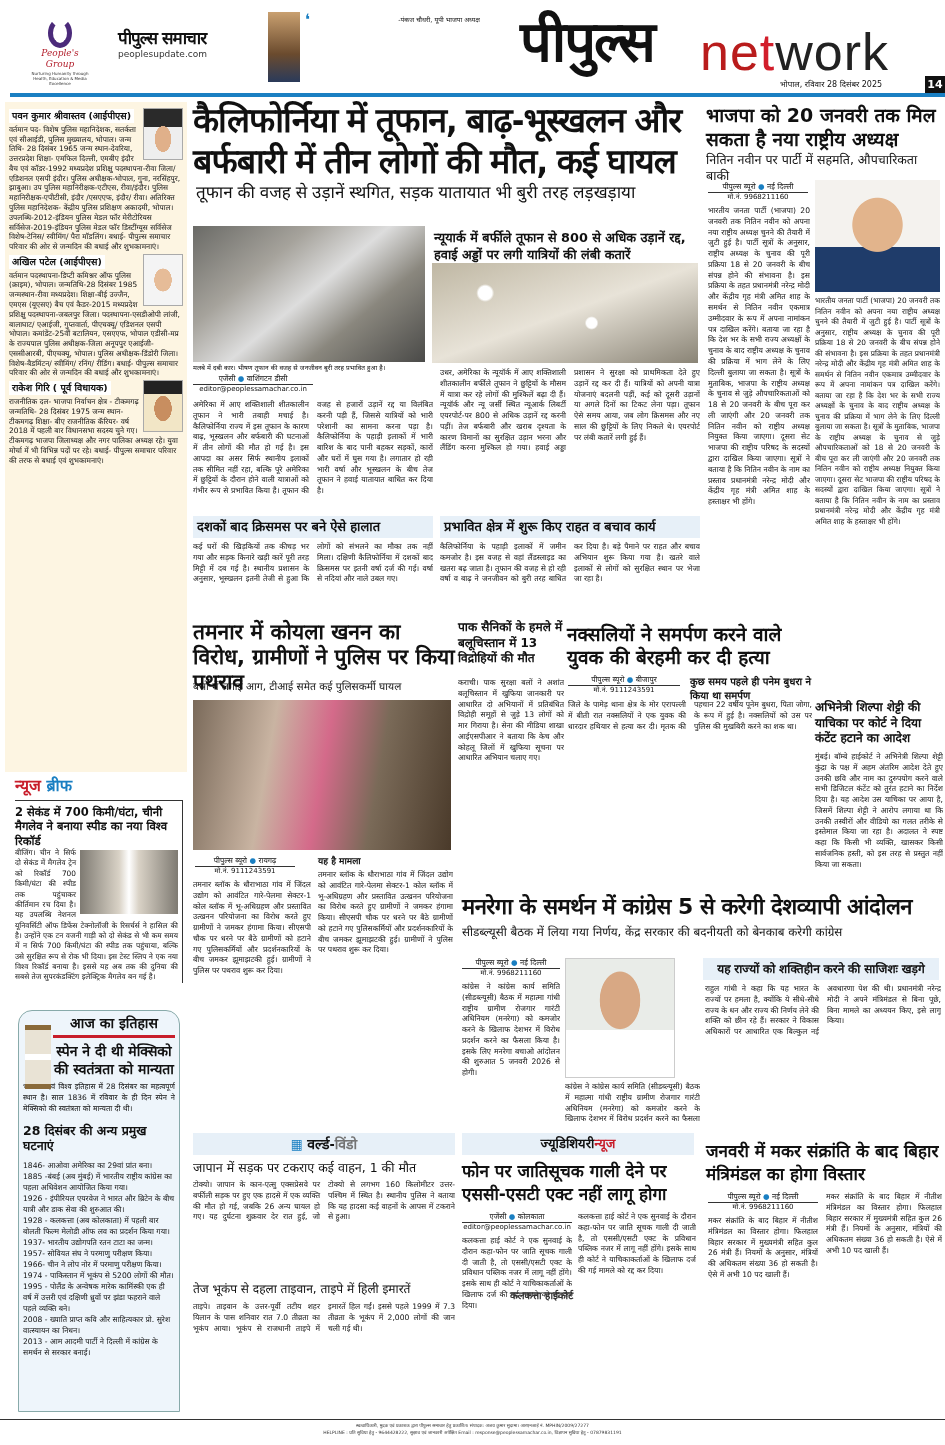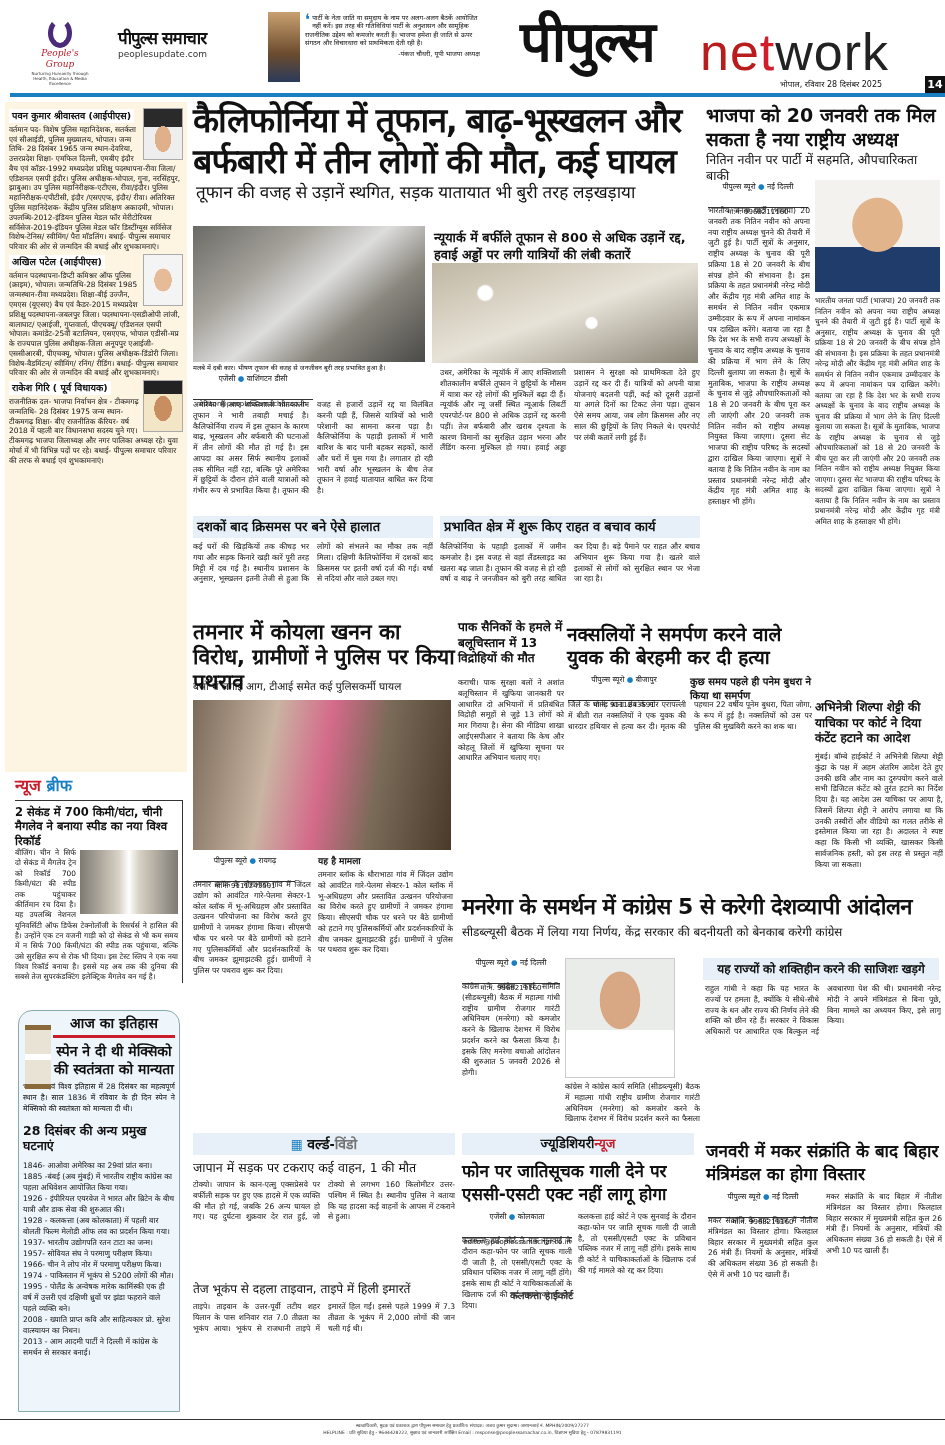--- a/index.html
+++ b/index.html
@@ -47,21 +47,21 @@
 .history .intro{font-size:7.5px;line-height:1.45;margin-top:4px;text-align:justify}
 .history h4{font-size:12.5px;font-weight:bold;margin:8px 0 6px}
 .history li{list-style:none;font-size:7.6px;line-height:1.45}
 
 .lead-h{left:193px;top:100px;width:505px;font-size:34px;font-weight:bold;line-height:1.22;letter-spacing:-1px;font-family:"DejaVu Sans Condensed","DejaVu Sans",sans-serif}
 .lead-sub{left:196px;top:182px;width:500px;font-size:17px;line-height:1.2;font-family:"DejaVu Sans Condensed","DejaVu Sans",sans-serif}
 .lead-photo{left:193px;top:226px;width:232px;height:136px;background:linear-gradient(140deg,#6a6a66,#a6a39c 30%,#ddd 50%,#8a877e 70%,#4a4a48)}
 .lead-caption{left:193px;top:364px;width:232px;font-size:6.5px}
 .ny-h{left:434px;top:230px;width:262px;font-size:12.8px;font-weight:bold;line-height:1.3}
 .ny-photo{left:432px;top:263px;width:266px;height:100px;background:radial-gradient(circle at 20% 30%,#fff 0 3%,transparent 4%),radial-gradient(circle at 60% 60%,#fff 0 3%,transparent 4%),linear-gradient(160deg,#bfb7a3,#e8e3d8 50%,#8a8476)}
-.byline{font-size:7.5px;text-align:center;border-bottom:1px solid #333;padding-bottom:16px}
+.byline{font-size:7.5px;text-align:center;border-bottom:1px solid #333;padding-bottom:1px}
 .byline .dot{color:#1a7fc2}
 .byline-sub{font-size:7px;text-align:center}
 .cols{font-size:7.6px;line-height:1.42;text-align:justify}
 .sec-bar{background:#e7f0f8;font-weight:bold;font-family:"DejaVu Sans Condensed","DejaVu Sans",sans-serif}
 
 .bjp-h{left:706px;top:104px;width:236px;font-size:19px;font-weight:bold;line-height:1.25}
 .bjp-sub{left:706px;top:152px;width:236px;font-size:12.5px}
 .bjp-photo{left:815px;top:180px;width:125px;height:112px;background:radial-gradient(ellipse at 50% 40%,#e2b48c 0 28%,transparent 29%),linear-gradient(#f4f2ee 0 60%,#1f3c6a 60%)}
 .shilpa-h{left:815px;top:700px;width:128px;font-size:12px;font-weight:bold;line-height:1.3}
 .naxal-h{left:567px;top:623px;width:245px;font-size:19px;font-weight:bold;line-height:1.2}
@@ -92,21 +92,20 @@
     <div class="nm">People's Group</div>
     <div class="tg">Nurturing Humanity through Health, Education &amp; Media Excellence</div>
   </div>
   <div class="abs ps-logo">
     <div class="t">पीपुल्स समाचार</div>
     <div class="u">peoplesupdate.com</div>
   </div>
   <div class="abs quote-photo" style="left:268px"></div>
   <div class="abs quote" style="left:305px;width:175px">
     <span class="q">❛</span>
-    <span>पार्टी के नेता जाति या समुदाय के नाम पर अलग-अलग बैठकें आयोजित नहीं करें। इस तरह की गतिविधियां पार्टी के अनुशासन और सामूहिक राजनीतिक उद्देश्य को कमजोर करती हैं। भाजपा हमेशा ही जाति से ऊपर संगठन और विचारधारा को प्राथमिकता देती रही है।</span>
     <div class="by">-पंकज चौधरी, यूपी भाजपा अध्यक्ष</div>
   </div>
   <div class="abs title-big" style="left:520px">पीपुल्स</div>
   <div class="abs title-net" style="left:700px"><span style="color:#b91c1c">ne</span><span>t</span><span style="color:#222">work</span></div>
   <div class="abs dateline">भोपाल, रविवार 28 दिसंबर 2025</div>
   <div class="abs pageno">14</div>
 </div>
 <div class="abs rule-blue"></div>
 
 <div class="abs leftcol">

